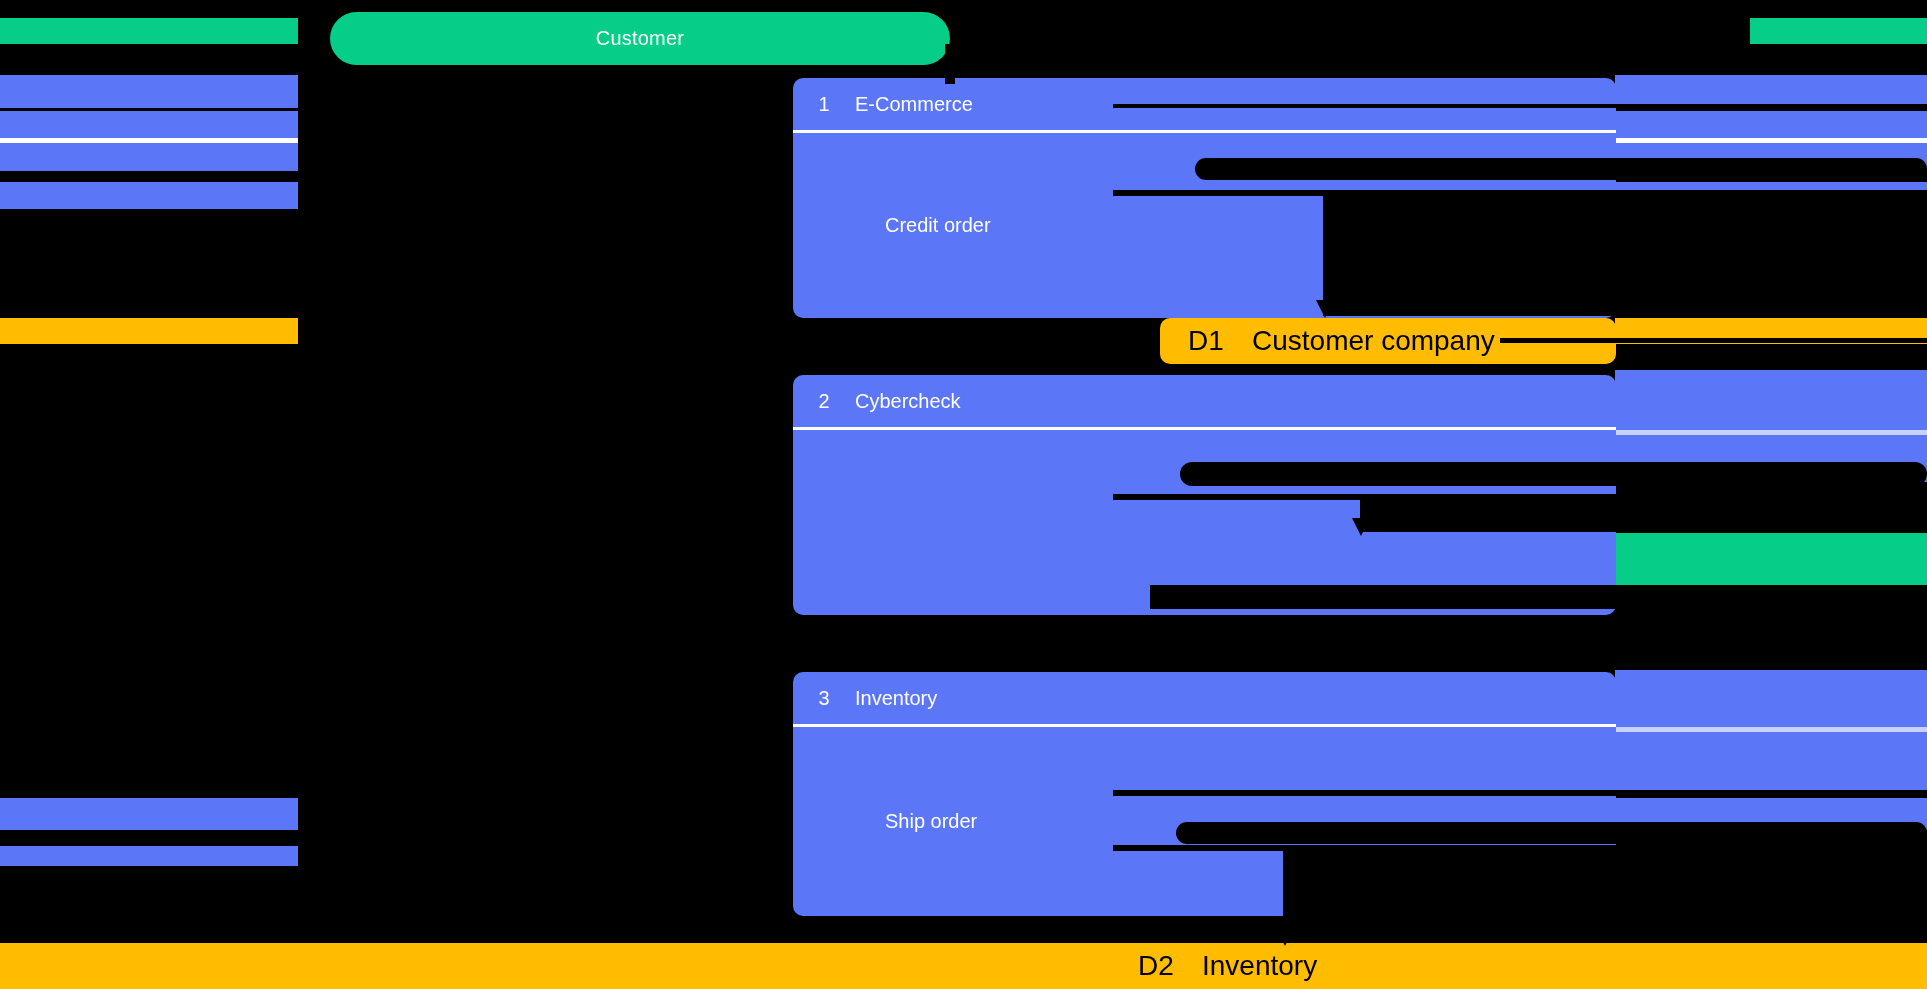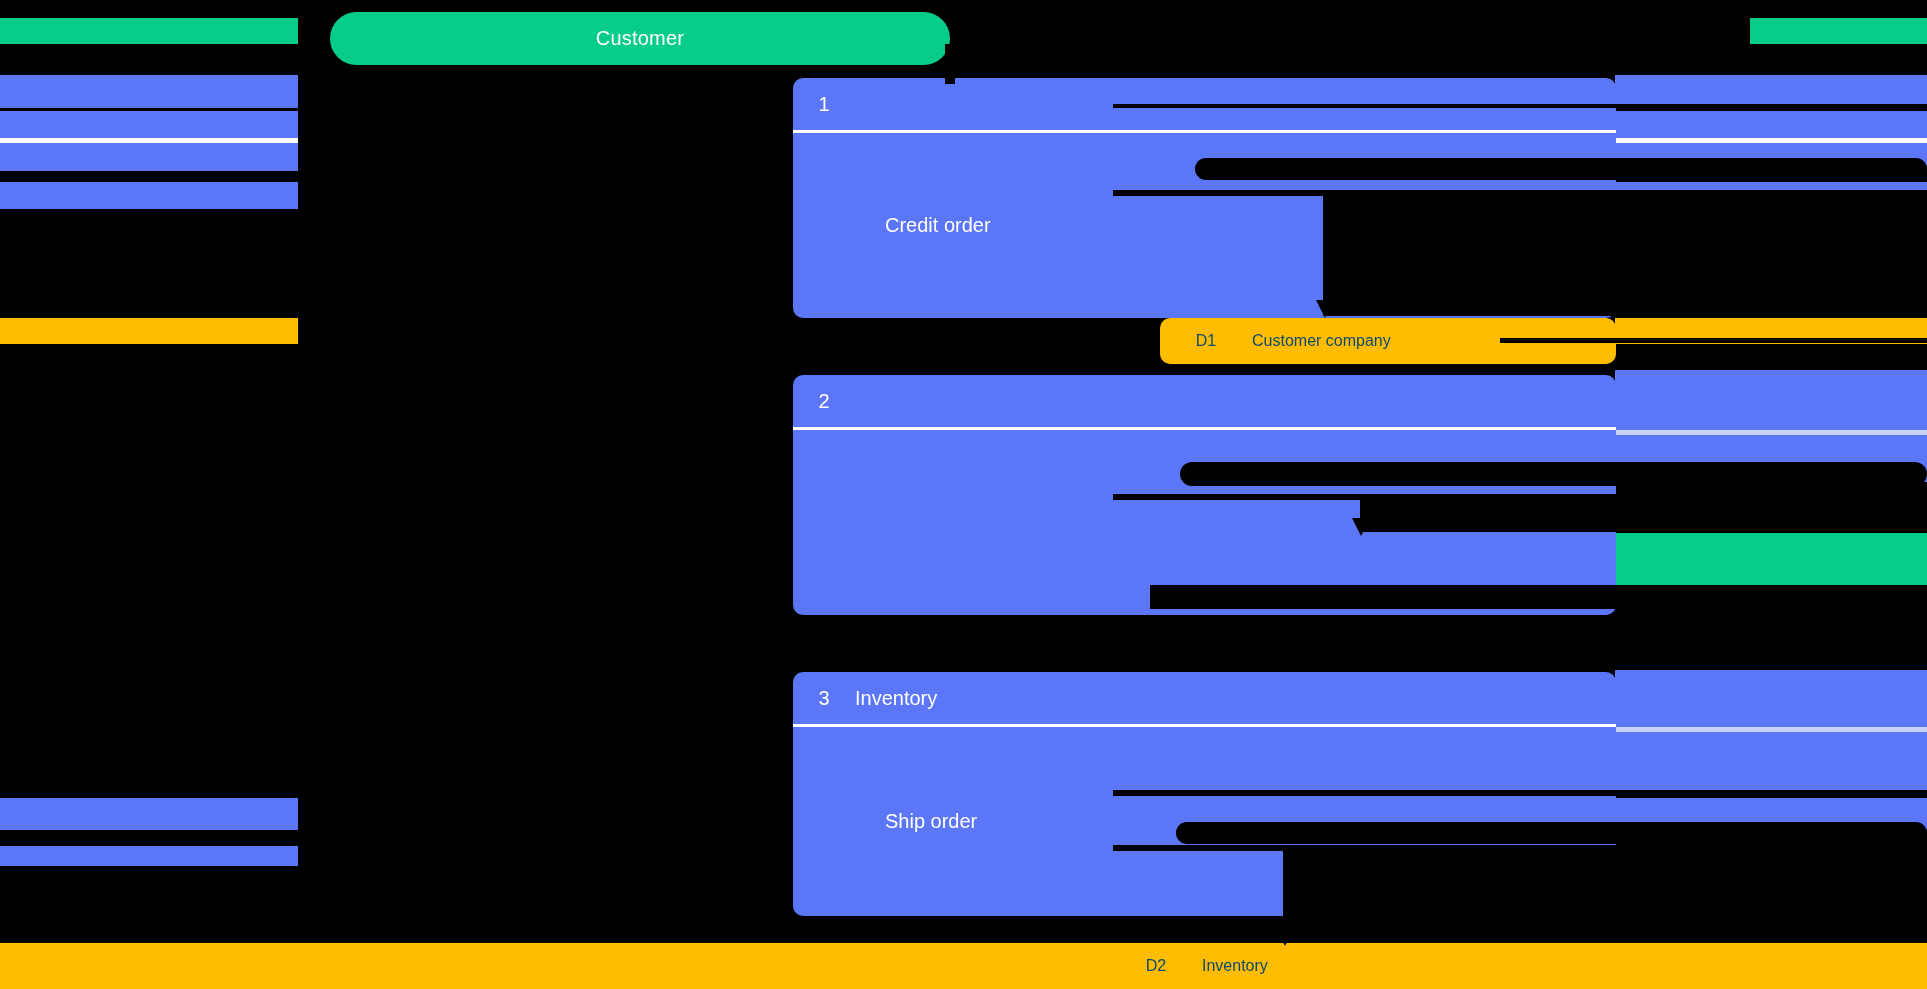--- a/index.html
+++ b/index.html
@@ -18,21 +18,21 @@
     background:#06CE88;border-radius:30px;
     display:flex;align-items:center;justify-content:center;
     color:#ffffff;font-size:20px;letter-spacing:.2px;
   }
   .entity .lbl{pointer-events:none;}
 
   
   .store{
     background:#FFBC00;border-radius:10px;
     display:flex;align-items:center;
-    color:#0c4a6e;font-size:16px;
+    color:#000000;font-size:28px;
   }
   .store .id{width:92px;text-align:center;flex:0 0 auto;}
   .store .nm{flex:1 1 auto;text-align:left;}
 
   
   .process{
     background:#5B76F7;border-radius:10px;
     display:flex;flex-direction:column;overflow:hidden;
   }
   .process .hdr{
@@ -103,32 +103,34 @@
 
   <div class="band amber shape" style="left:1110px;top:943px;width:817px;height:46px;"></div>
 
   <div class="entity shape" style="left:330px;top:12px;width:620px;height:53px;">
     <span class="lbl">Customer</span>
   </div>
 
   <div class="process shape" style="left:793px;top:78px;width:823px;height:240px;">
     <div class="hdr">
       <span class="num">1</span>
+      <span class="nm">E-Commerce</span>
     </div>
     <div class="body">Credit order</div>
   </div>
 
   <div class="store shape" style="left:1160px;top:318px;width:456px;height:46px;">
     <span class="id">D1</span>
     <span class="nm">Customer company</span>
   </div>
 
   <div class="process shape" style="left:793px;top:375px;width:823px;height:240px;">
     <div class="hdr">
       <span class="num">2</span>
+      <span class="nm">Cybercheck</span>
     </div>
   </div>
 
 
   <div class="process shape" style="left:793px;top:672px;width:823px;height:244px;">
     <div class="hdr">
       <span class="num">3</span>
       <span class="nm">Inventory</span>
     </div>
     <div class="body">Ship order</div>

